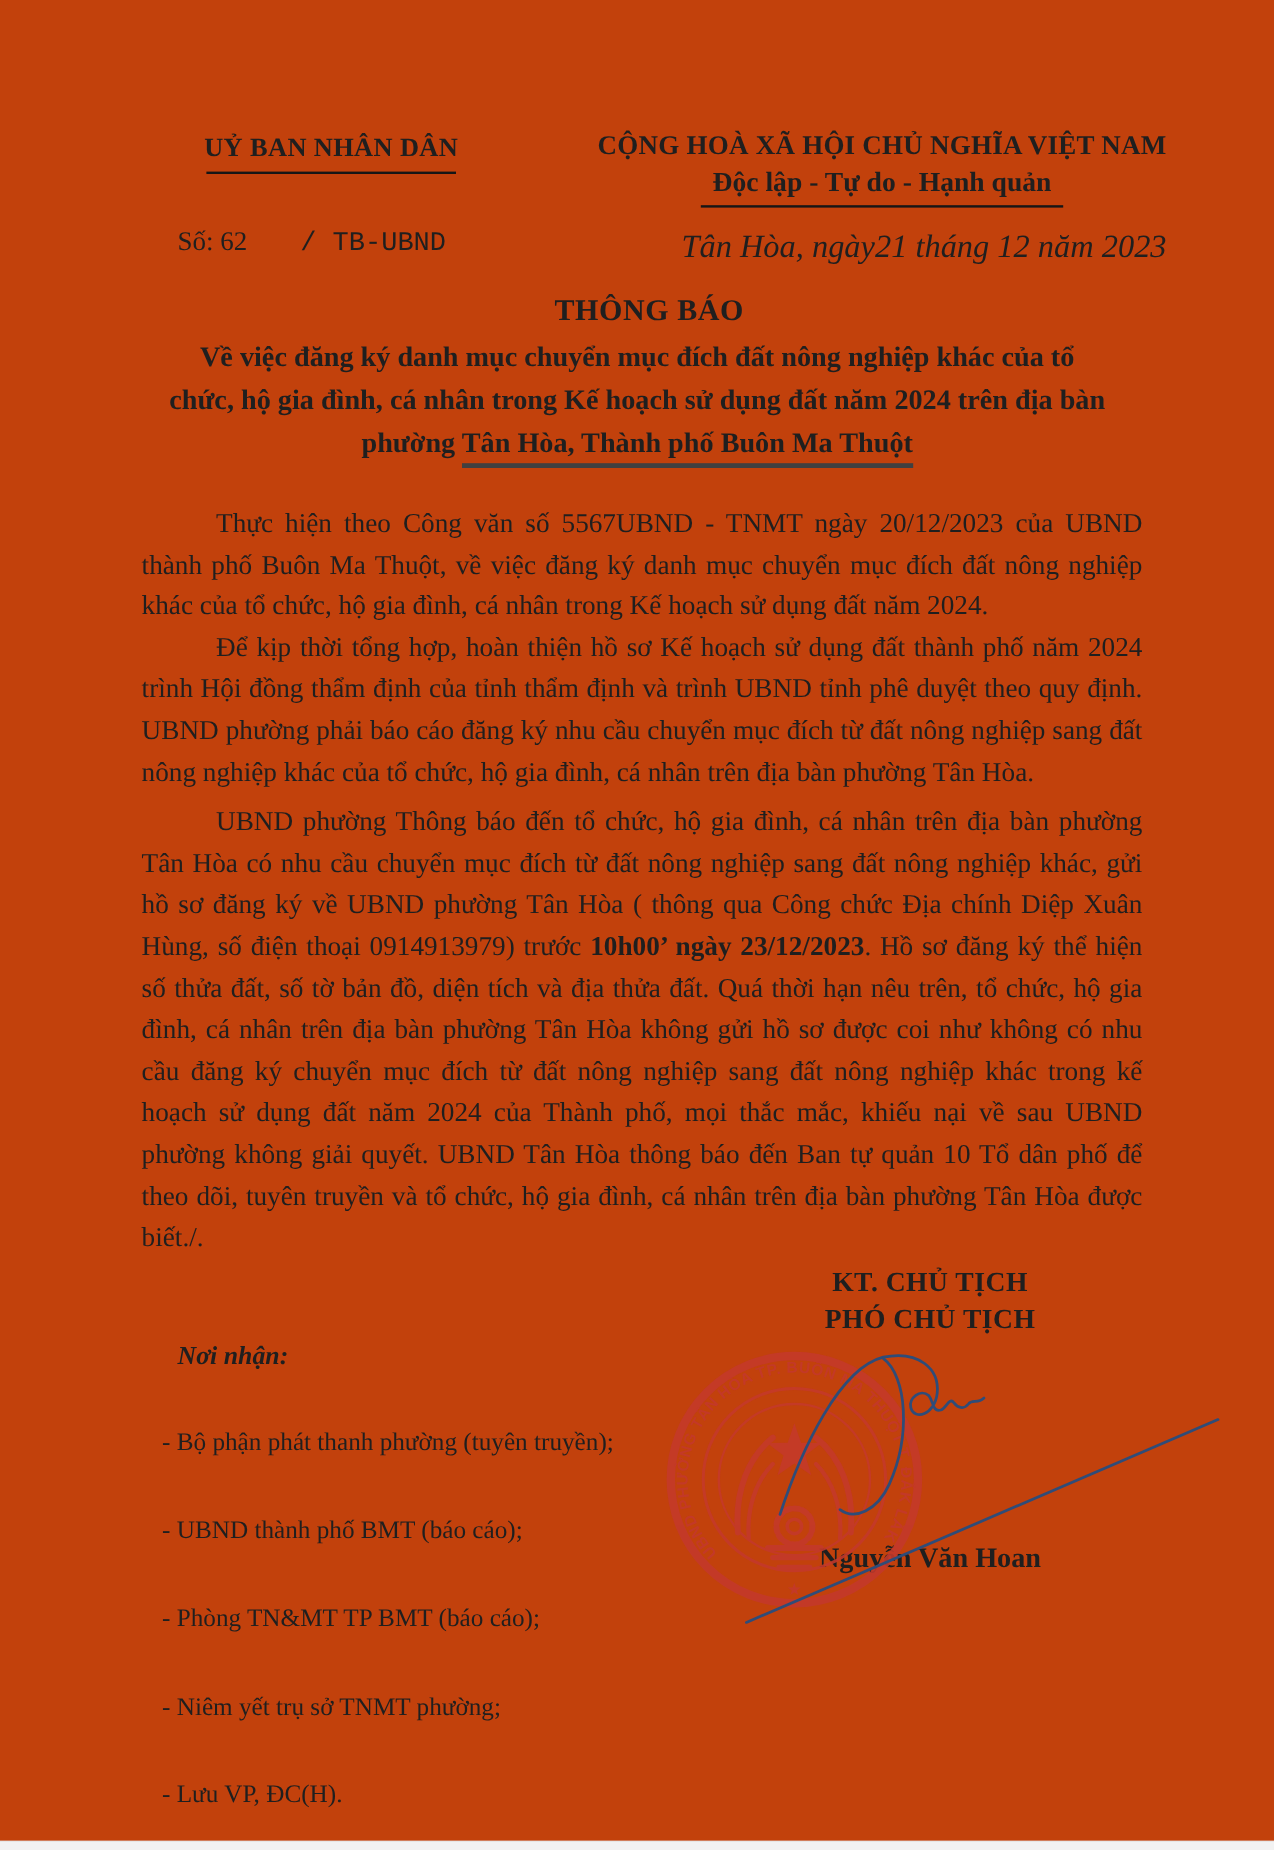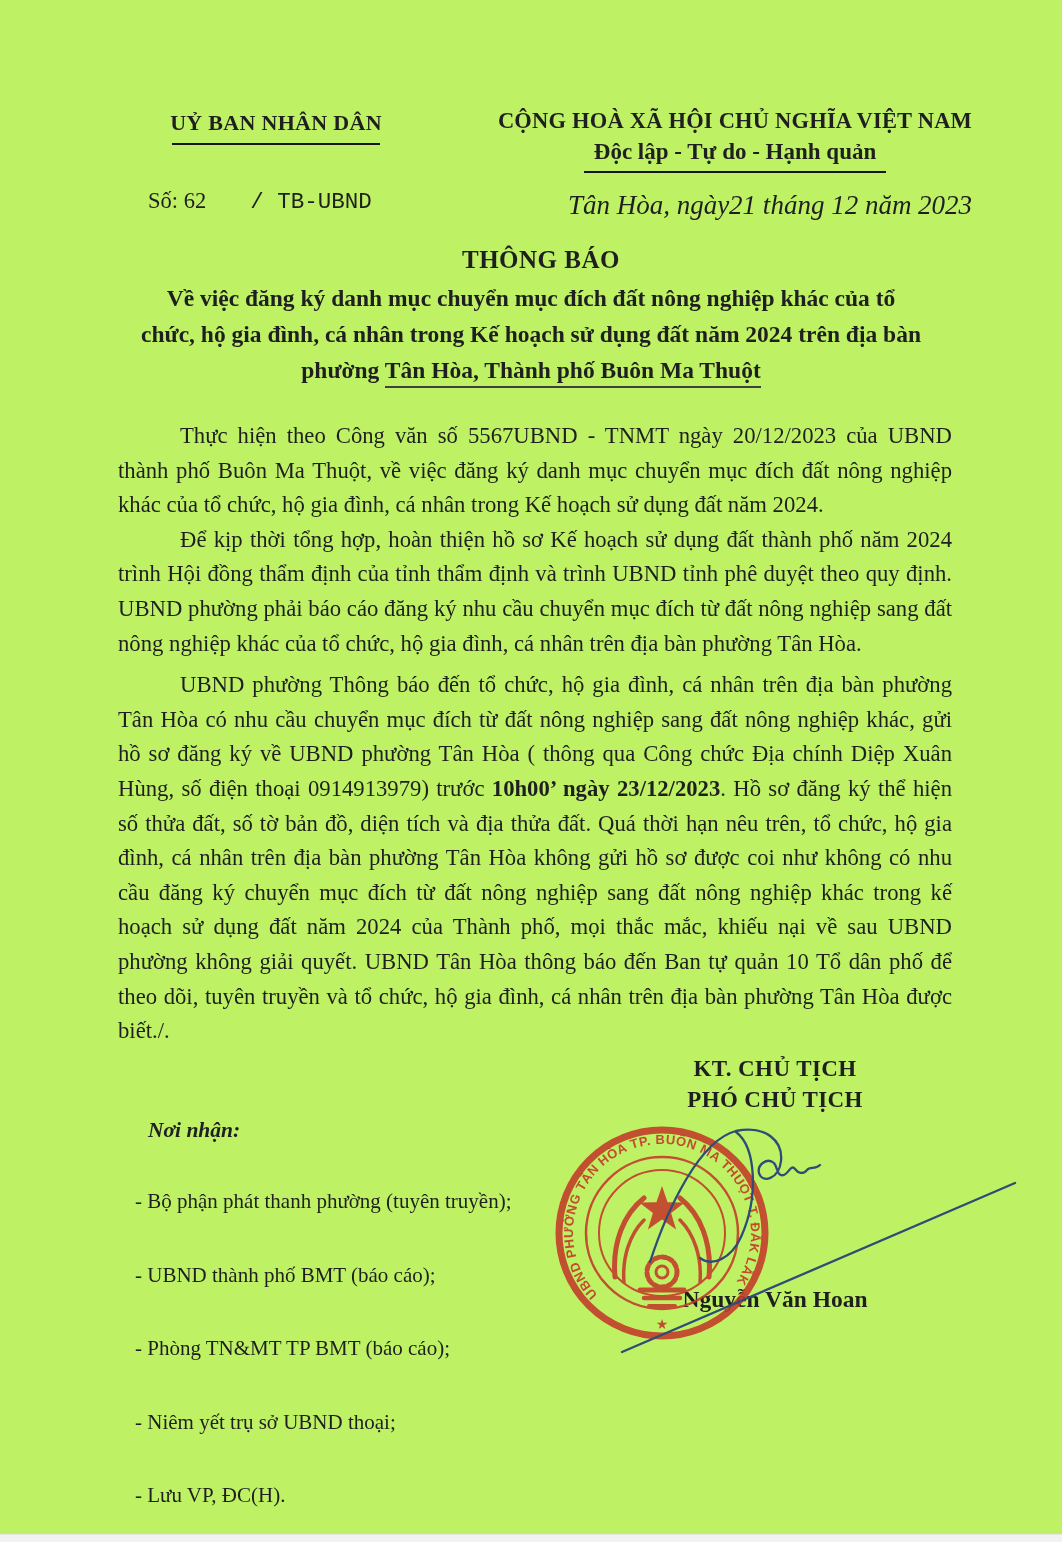--- a/index.html
+++ b/index.html
@@ -1,37 +1,37 @@
 <!DOCTYPE html>
 <html><head>
 <meta charset="utf-8">
 <style>
   html,body{margin:0;padding:0;background:#ffffff;}
   .page{
-    position:relative;width:1062px;height:1542px;background:#bef264;overflow:hidden;
+    position:relative;width:1062px;height:1542px;background:#c2410c;overflow:hidden;
     font-family:"Liberation Serif","DejaVu Serif",serif;color:#1f1f1f;
   }
   
   .hdr-left{position:absolute;left:128px;top:110px;width:296px;text-align:center;}
   .hdr-left .l1{font-weight:bold;font-size:22px;letter-spacing:.3px;}
   .hdr-left .l2{font-weight:bold;font-size:22px;letter-spacing:.3px;margin-top:4px;}
   .hdr-left .rule{width:208px;border-top:2px solid #161616;margin:7px auto 0;}
   .doc-number{position:absolute;left:148px;top:188px;font-size:22.5px;}
   .doc-number .suffix{margin-left:44px;font-family:Liberation Mono, monospace;}
   .hdr-right{position:absolute;left:440px;top:108px;width:590px;text-align:center;}
   .hdr-right .l1{font-weight:bold;font-size:22.5px;letter-spacing:.2px;}
   .hdr-right .l2{font-weight:bold;font-size:23px;margin-top:5px;}
   .hdr-right .rule{width:302px;border-top:2px solid #161616;margin:6px auto 0;}
   .dateline{position:absolute;left:520px;top:190px;width:500px;text-align:center;
             font-style:italic;font-size:27px;}
   
   .title-block{position:absolute;left:0;top:246px;width:1062px;text-align:center;}
   .title-block .h{font-weight:bold;font-size:25px;letter-spacing:.5px;padding-left:20px;}
   .subtitle{font-weight:bold;font-size:23.5px;line-height:36px;margin-top:6px;}
-  .subtitle .u{border-bottom:2px solid #404040;padding-bottom:3px;}
+  .subtitle .u{border-bottom:4px solid #404040;padding-bottom:3px;}
   
   .body-col{position:absolute;left:118px;top:419px;width:834px;
             font-size:22.7px;line-height:34.6px;text-align:justify;}
   .body-col p{margin:0;text-indent:62px;}
   .body-col p.p3{margin-top:7px;}
   .body-col b{font-weight:bold;}
   
   .recipients{position:absolute;left:135px;top:1118px;width:430px;}
   .recipients .lbl{font-weight:bold;font-style:italic;font-size:21.5px;margin-left:13px;}
   .recipients .item{font-size:21px;line-height:29.5px;margin-top:44px;}
@@ -80,21 +80,21 @@
     <p>Thực hiện theo Công văn số 5567UBND - TNMT ngày 20/12/2023 của UBND thành phố Buôn Ma Thuột, về việc đăng ký danh mục chuyển mục đích đất nông nghiệp khác của tổ chức, hộ gia đình, cá nhân trong Kế hoạch sử dụng đất năm 2024.</p>
     <p>Để kịp thời tổng hợp, hoàn thiện hồ sơ Kế hoạch sử dụng đất thành phố năm 2024 trình Hội đồng thẩm định của tỉnh thẩm định và trình UBND tỉnh phê duyệt theo quy định. UBND phường phải báo cáo đăng ký nhu cầu chuyển mục đích từ đất nông nghiệp sang đất nông nghiệp khác của tổ chức, hộ gia đình, cá nhân trên địa bàn phường Tân Hòa.</p>
     <p class="p3"><span>UBND phường Thông báo đến tổ chức, hộ gia đình, cá nhân trên địa bàn phường Tân Hòa có nhu cầu chuyển mục đích từ đất nông nghiệp sang đất nông nghiệp khác, gửi hồ sơ đăng ký về UBND phường Tân Hòa ( thông qua Công chức Địa chính Diệp Xuân Hùng, số điện thoại 0914913979) trước </span><b>10h00’ ngày 23/12/2023</b><span>. Hồ sơ đăng ký thể hiện số thửa đất, số tờ bản đồ, diện tích và địa thửa đất. Quá thời hạn nêu trên, tổ chức, hộ gia đình, cá nhân trên địa bàn phường Tân Hòa không gửi hồ sơ được coi như không có nhu cầu đăng ký chuyển mục đích từ đất nông nghiệp sang đất nông nghiệp khác trong kế hoạch sử dụng đất năm 2024 của Thành phố, mọi thắc mắc, khiếu nại về sau UBND phường không giải quyết. UBND Tân Hòa thông báo đến Ban tự quản 10 Tổ dân phố để theo dõi, tuyên truyền và tổ chức, hộ gia đình, cá nhân trên địa bàn phường Tân Hòa được biết./.</span></p>
   </div>
 
   <div class="recipients">
     <div class="lbl">Nơi nhận:</div>
     <div class="item">- Bộ phận phát thanh phường (tuyên truyền);</div>
     <div class="item">- UBND thành phố BMT (báo cáo);</div>
     <div class="item">- Phòng TN&amp;MT TP BMT (báo cáo);</div>
-    <div class="item">- Niêm yết trụ sở UBND thoại;</div>
+    <div class="item">- Niêm yết trụ sở TNMT phường;</div>
     <div class="item">- Lưu VP, ĐC(H).</div>
   </div>
 
   <div class="sig-block">
     <div class="kt">KT. CHỦ TỊCH</div>
     <div class="pos">PHÓ CHỦ TỊCH</div>
   </div>
 
   <div class="stamp-wrap">
     <svg width="222" height="222" viewBox="0 0 222 222">

